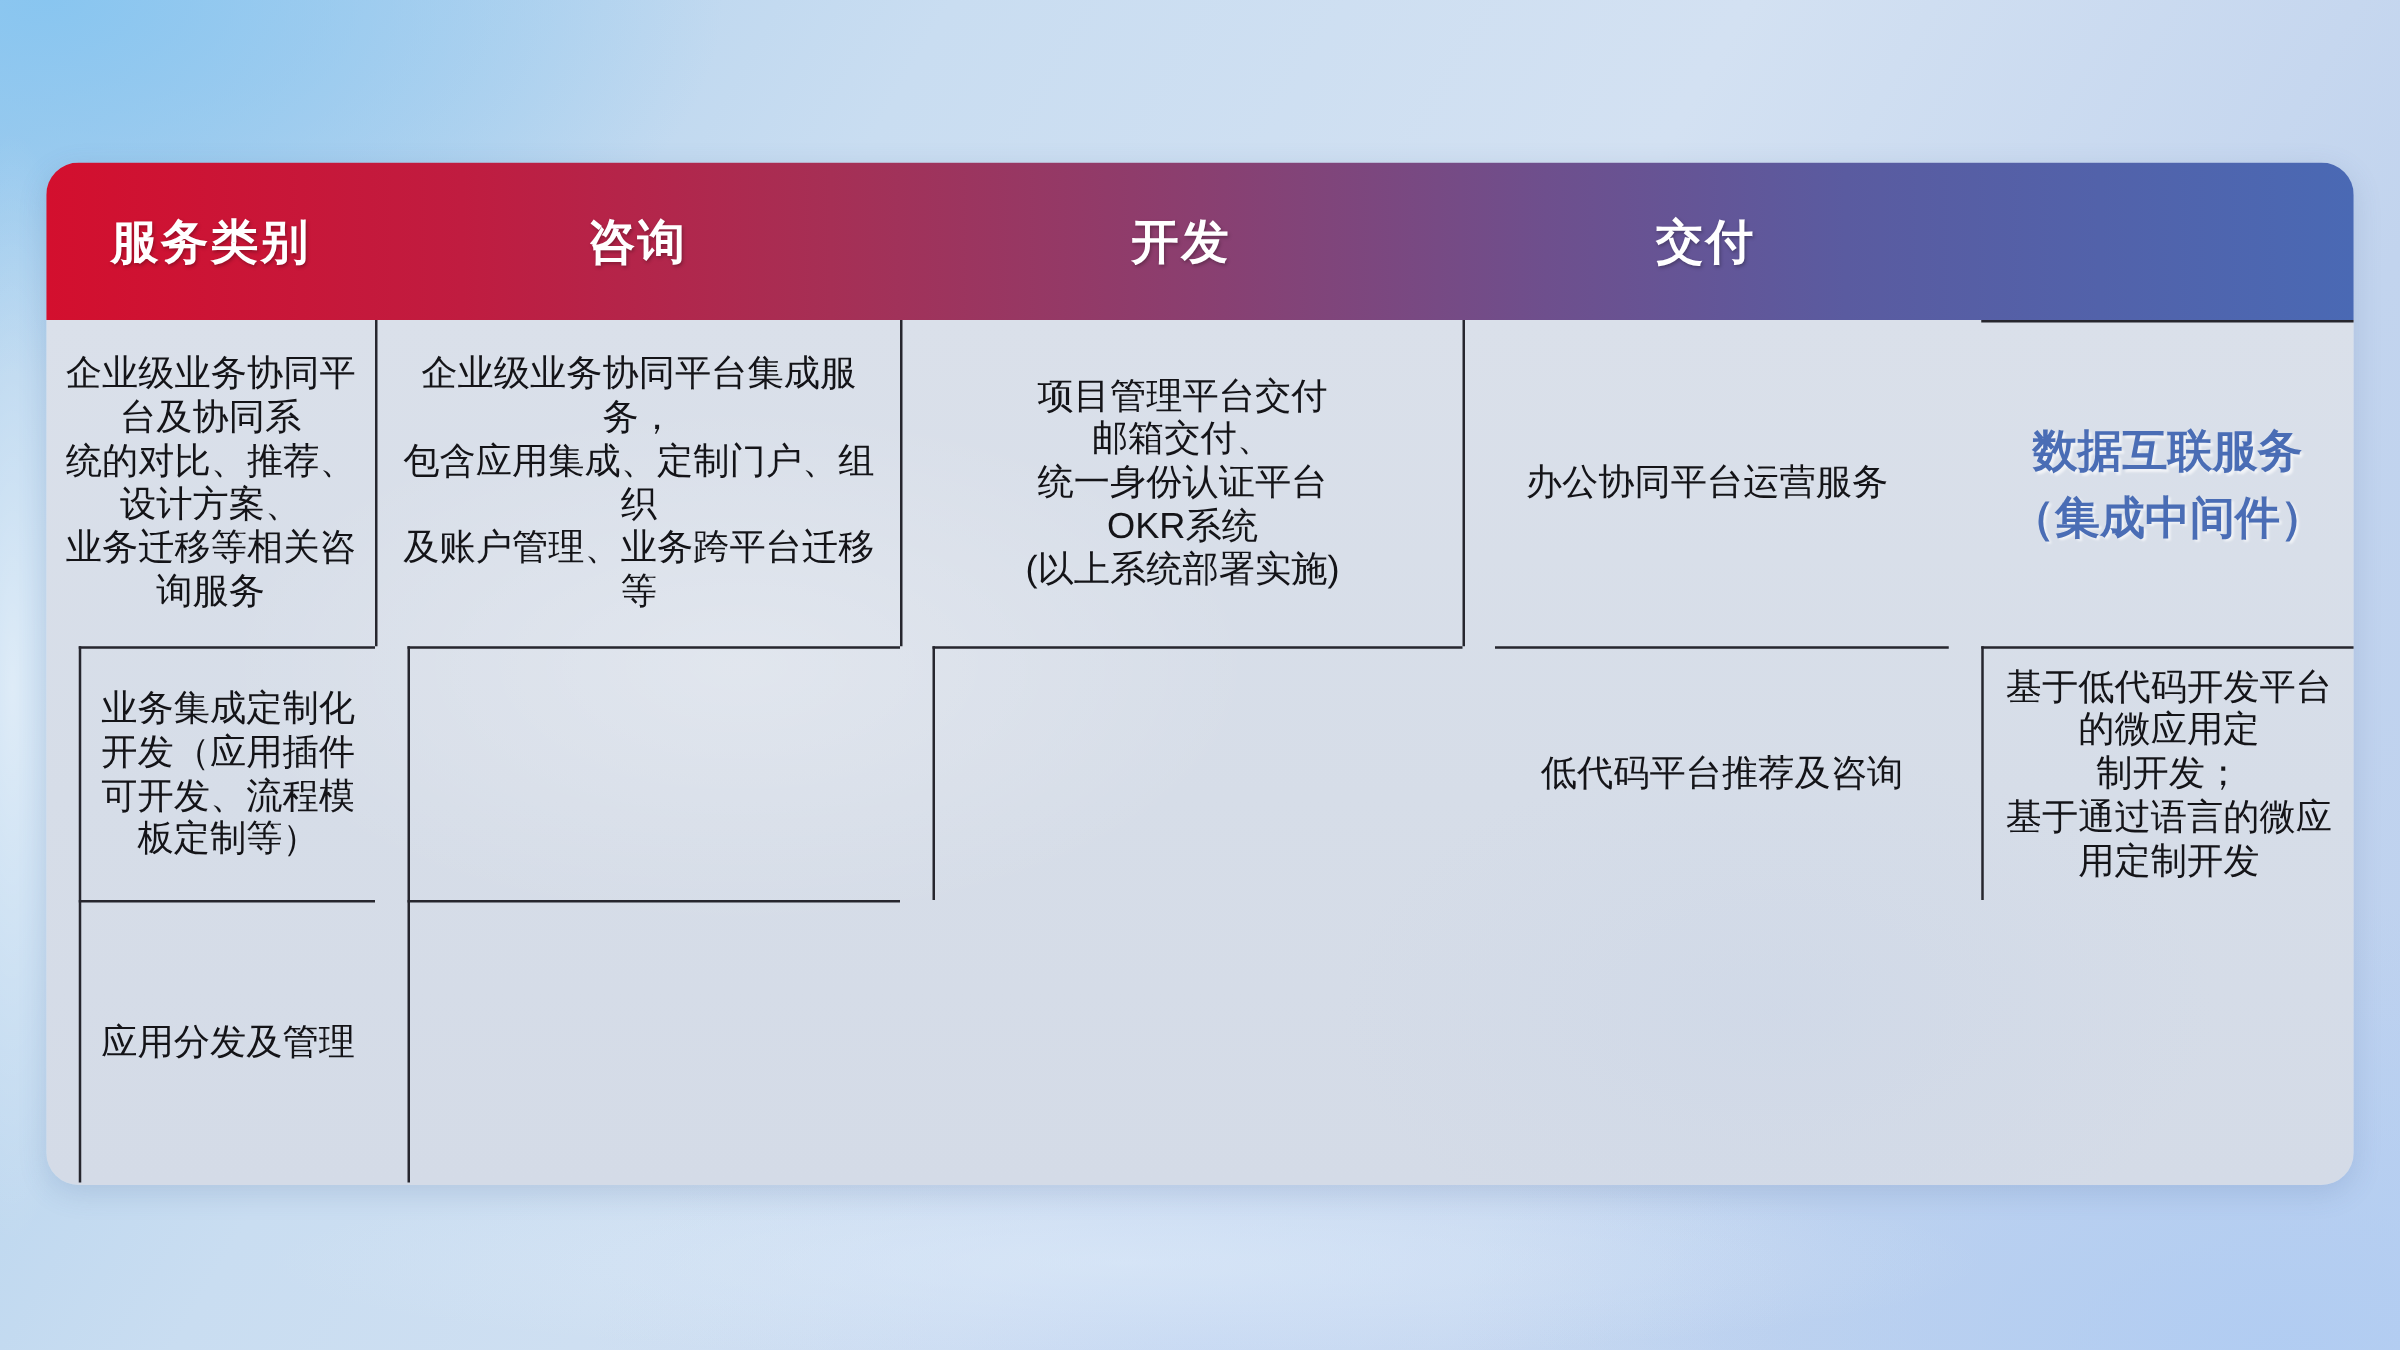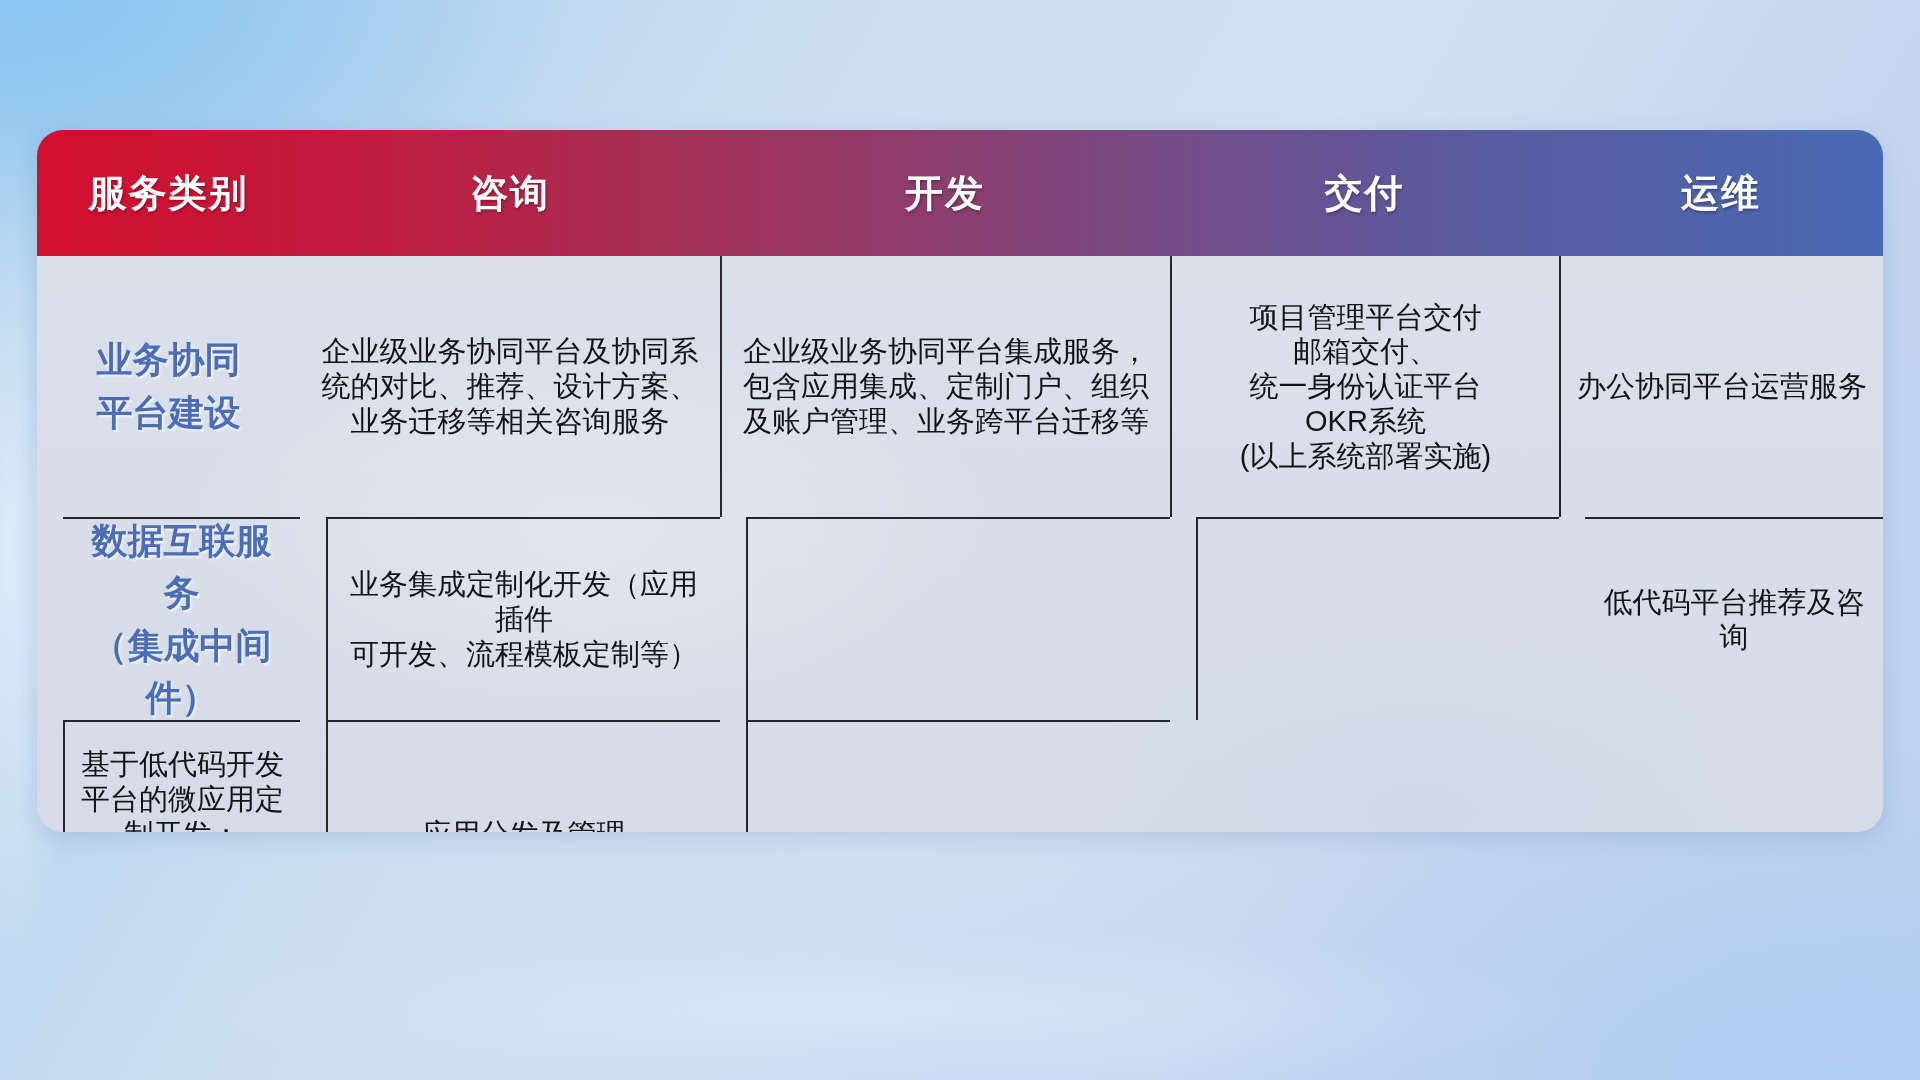--- a/index.html
+++ b/index.html
@@ -12,21 +12,21 @@
       radial-gradient(ellipse 700px 400px at 50% 100%, rgba(199,217,243,.9), rgba(199,217,243,0) 70%),
       linear-gradient(120deg,#a8cdec 0%,#c9ddf1 30%,#d3e1f2 55%,#c2d4ee 80%,#bdd1ef 100%);
   }
   .bg-streak{position:absolute;pointer-events:none;}
   .streak-left{left:-60px;top:100px;width:140px;height:900px;
     background:radial-gradient(ellipse at center, rgba(255,255,255,.55), rgba(255,255,255,0) 70%);}
   .streak-bottom{left:200px;top:930px;width:1400px;height:160px;
     background:radial-gradient(ellipse at center, rgba(224,237,250,.5), rgba(224,237,250,0) 70%);}
 
   .service-table{
-    position:absolute;left:37px;top:130px;width:1846px;height:702px;
+    position:absolute;left:37px;top:130px;width:1846px;height:818px;
     border-radius:26px;overflow:hidden;
     box-shadow:0 6px 22px rgba(70,100,150,.18);
   }
   .table-header{
     display:grid;grid-template-columns:263px 420px 450px 389px 324px;
     height:126px;
     background:linear-gradient(90deg,#d30f2e 0%,#c01c40 18%,#a62f55 34%,#8a3f70 50%,#6e4f8d 65%,#5a5ba0 78%,#4a69b4 100%);
   }
   .header-cell{
     display:flex;align-items:center;justify-content:center;
@@ -62,27 +62,24 @@
 <div class="bg-streak streak-left"></div>
 <div class="bg-streak streak-bottom"></div>
 
 <div class="service-table">
 
   <div class="table-header">
     <div class="header-cell">服务类别</div>
     <div class="header-cell">咨询</div>
     <div class="header-cell">开发</div>
     <div class="header-cell">交付</div>
-    <div class="header-cell">运维</div>
   </div>
 
   <div class="table-body">
 
-    <div class="cell category">业务协同
-平台建设</div>
     <div class="cell">企业级业务协同平台及协同系
 统的对比、推荐、设计方案、
 业务迁移等相关咨询服务</div>
     <div class="cell vline">企业级业务协同平台集成服务，
 包含应用集成、定制门户、组织
 及账户管理、业务跨平台迁移等</div>
     <div class="cell vline">项目管理平台交付
 邮箱交付、
 统一身份认证平台
 OKR系统

